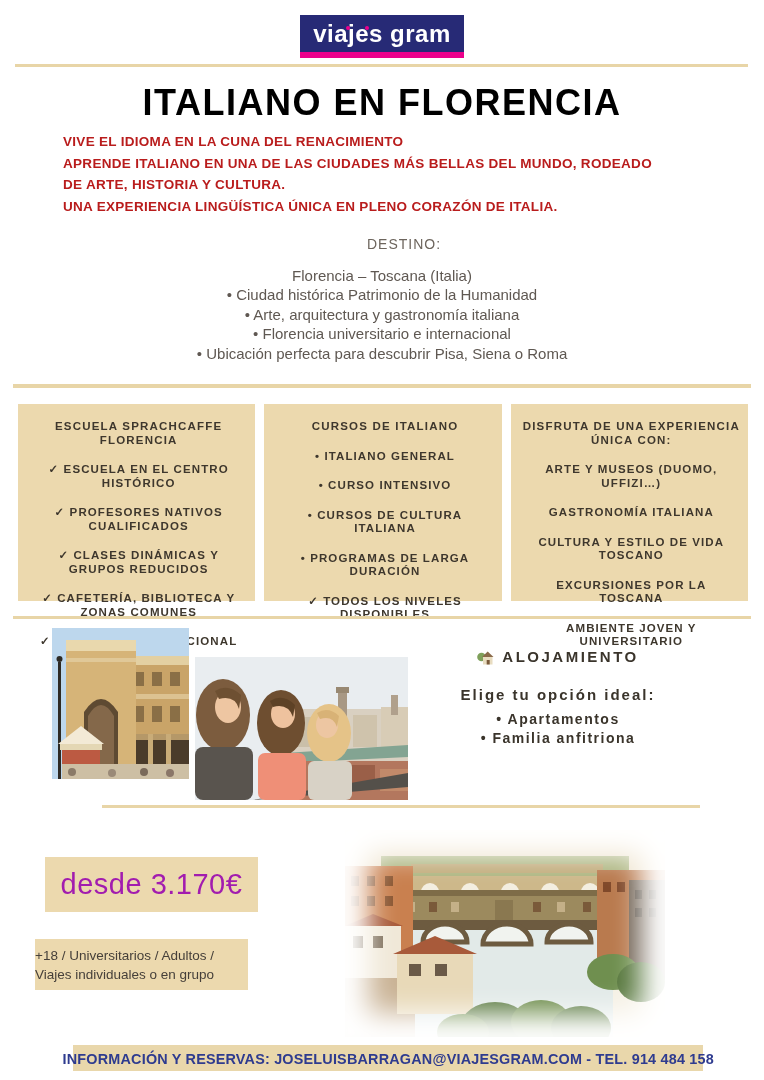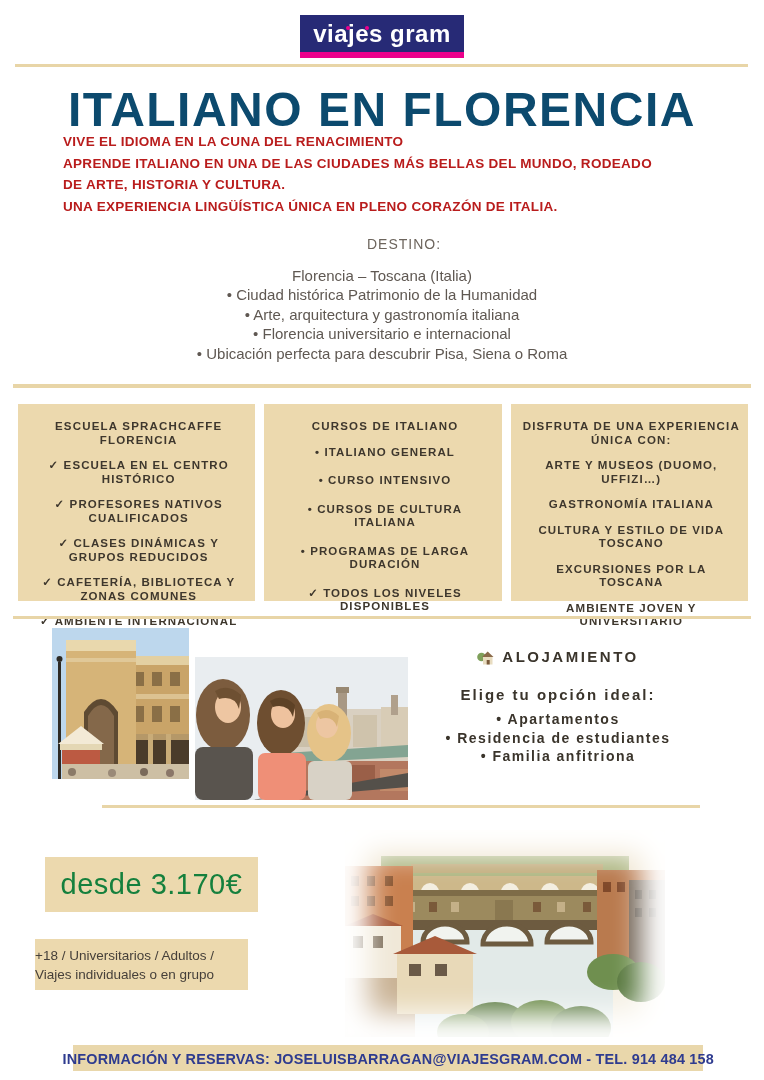--- a/index.html
+++ b/index.html
@@ -27,21 +27,21 @@
   
   .divider { position:absolute; background:#e8d5a7; }
   .div1 { left:15px; top:64px;  width:733px; height:3px; }
   .div2 { left:13px; top:384px; width:738px; height:4px; }
   .div3 { left:13px; top:616px; width:738px; height:3px; }
   .div4 { left:102px; top:805px; width:598px; height:3px; }
 
   
   .title {
     position:absolute; left:0; top:82px; width:100%; text-align:center;
-    font-size:48px; font-weight:800; letter-spacing:1.5px; color:#0c4a6e;
+    font-size:36px; font-weight:800; letter-spacing:1.5px; color:#000000;
   }
   .intro {
     position:absolute; left:63px; top:131px; width:660px;
     font-size:13.5px; font-weight:700; line-height:21.5px;
     letter-spacing:0.3px; color:#b91c1c;
   }
 
   
   .destino-label {
     position:absolute; left:0; top:236px; width:100%; text-align:center;
@@ -52,21 +52,21 @@
     font-size:15px; line-height:19.4px; color:#5f5852;
   }
 
   
   .columns { position:absolute; left:18px; top:404px; width:730px; height:197px; display:flex; gap:9px; }
   .col {
     flex:1; background:#ecd9ae; padding:16px 8px 10px 12px; text-align:center;
     color:#3e372d;
   }
   .col-header { font-size:11.5px; font-weight:700; letter-spacing:1.2px; line-height:13.5px; margin-bottom:12px; }
-  .col-item   { font-size:11.5px; font-weight:700; letter-spacing:1.1px; line-height:13.5px; }
+  .col-item   { font-size:11.5px; font-weight:700; letter-spacing:1.1px; line-height:13.5px;margin-top:16px; }
   .col1 .col-item { margin-bottom:12px; }
   .col2 .col-item { margin-bottom:15px; }
   .col3 .col-item { margin-bottom:12px; }
 
   
   .photo { position:absolute; overflow:hidden; }
   .photo-building { left:52px;  top:628px; width:137px; height:151px; }
   .photo-girls    { left:195px; top:657px; width:213px; height:143px; }
   .photo svg { display:block; width:100%; height:100%; }
 
@@ -74,21 +74,21 @@
   .accommodation { position:absolute; left:420px; top:648px; width:276px; text-align:center; color:#3a342b; }
   .acc-title-row { display:flex; align-items:center; justify-content:center; gap:7px; }
   .acc-title { font-size:15px; font-weight:800; letter-spacing:2.5px; }
   .acc-subtitle { margin-top:21px; font-size:15px; font-weight:800; letter-spacing:2px; }
   .acc-options { margin-top:7px; font-size:14px; font-weight:800; letter-spacing:1.5px; line-height:18.5px; }
 
   
   .price-box {
     position:absolute; left:45px; top:857px; width:213px; height:55px;
     background:#ecd9ae; display:flex; align-items:center; justify-content:center;
-    font-size:29px; color:#15803d; letter-spacing:0.5px;
+    font-size:29px; color:#a21caf; letter-spacing:0.5px;
   }
   .audience-box {
     position:absolute; left:35px; top:939px; width:213px; height:51px;
     background:#ecd9ae; display:flex; flex-direction:column; align-items:flex-start; justify-content:center;
     font-size:13.5px; line-height:19px; color:#46403a;
   }
 
   
   .photo-ponte { left:345px; top:830px; width:320px; height:207px; }
   .fade-overlay {
@@ -244,21 +244,20 @@
         <circle cx="4.5" cy="8" r="4.3" fill="#7fa05a"></circle>
         <rect x="6" y="7.5" width="9.5" height="8" fill="#e8dcc0"></rect>
         <polygon points="5,8 10.7,2.5 16.5,8" fill="#8a6a4a"></polygon>
         <rect x="9.7" y="11" width="3" height="4.5" fill="#7a5a3a"></rect>
       </svg>
       <span class="acc-title">ALOJAMIENTO</span>
     </div>
     <div class="acc-subtitle">Elige tu opción ideal:</div>
     <div class="acc-options">
       <div>• Apartamentos</div>
-      <div>• Residencia de estudiantes</div>
       <div>• Familia anfitriona</div>
     </div>
   </div>
 
   <div class="divider div4"></div>
 
   <div class="price-box">
     <span>desde 3.170€</span>
   </div>
   <div class="audience-box">

